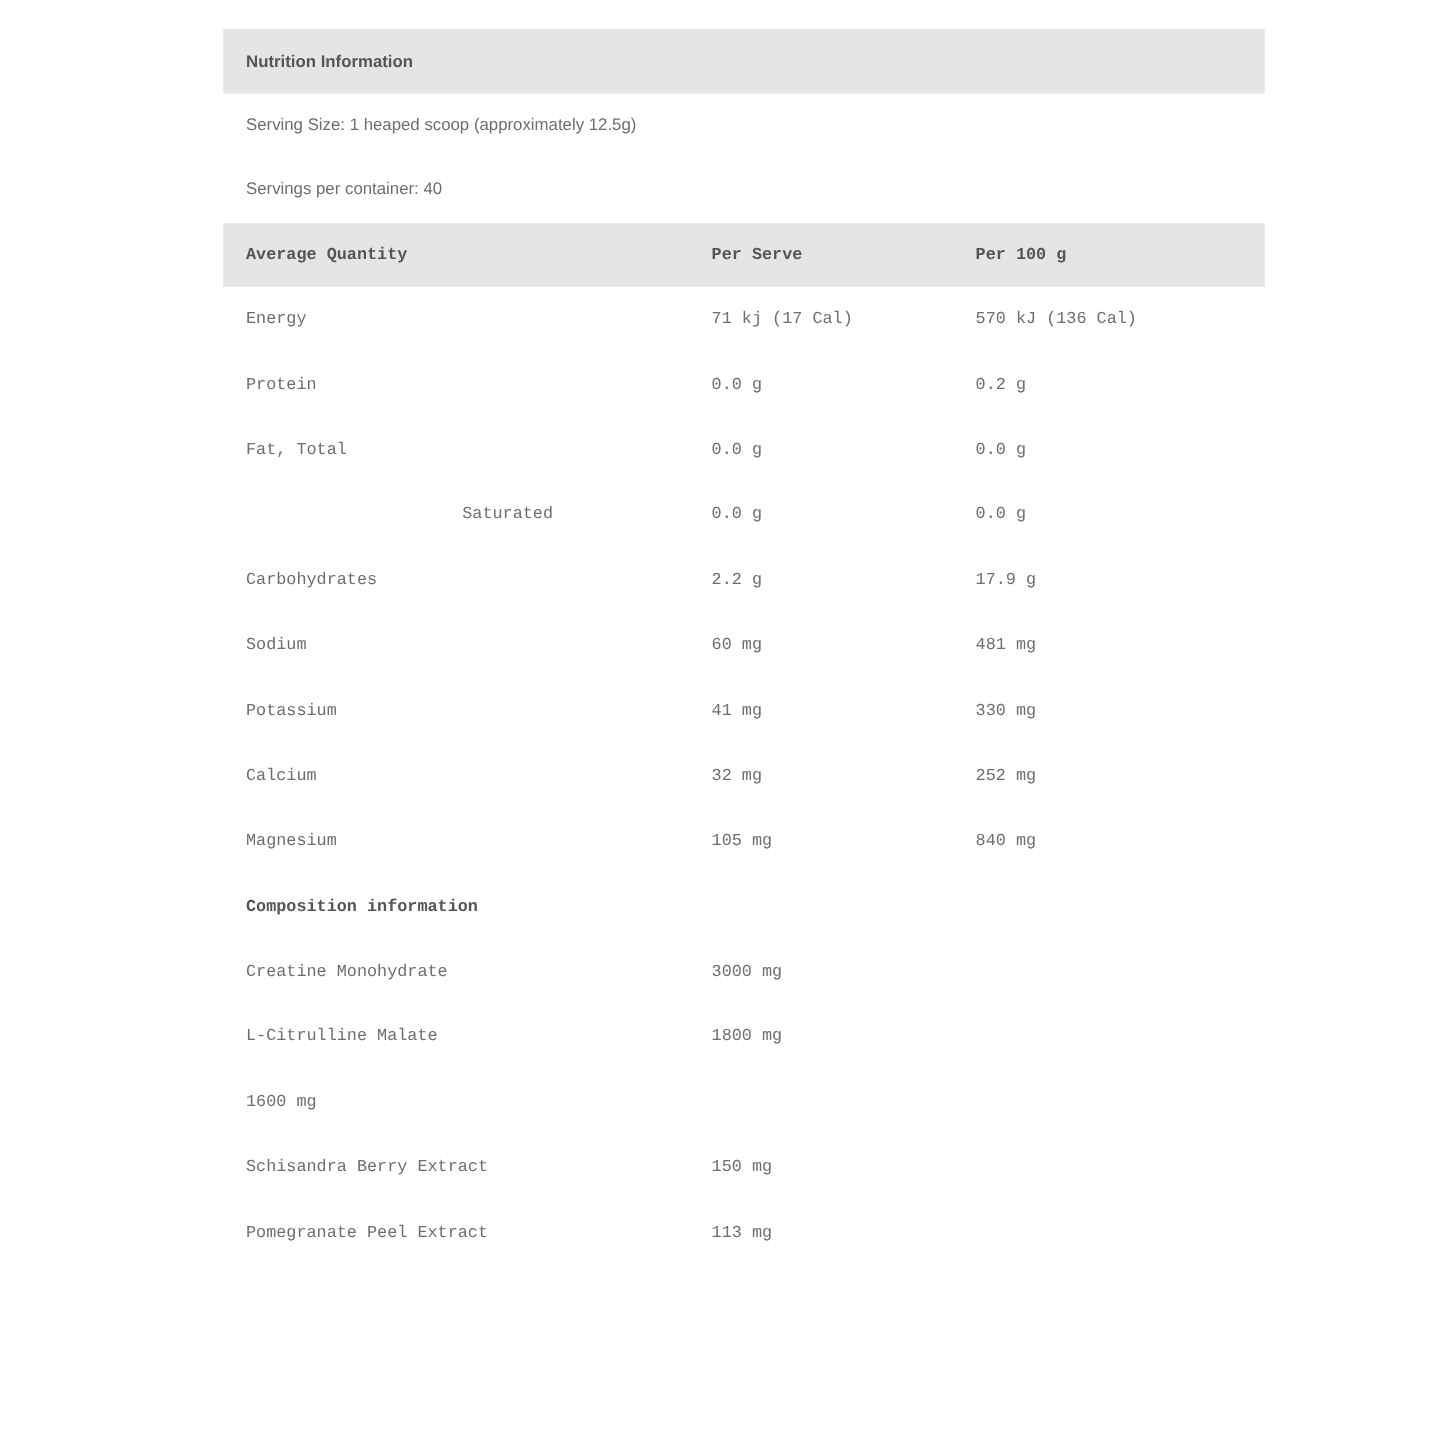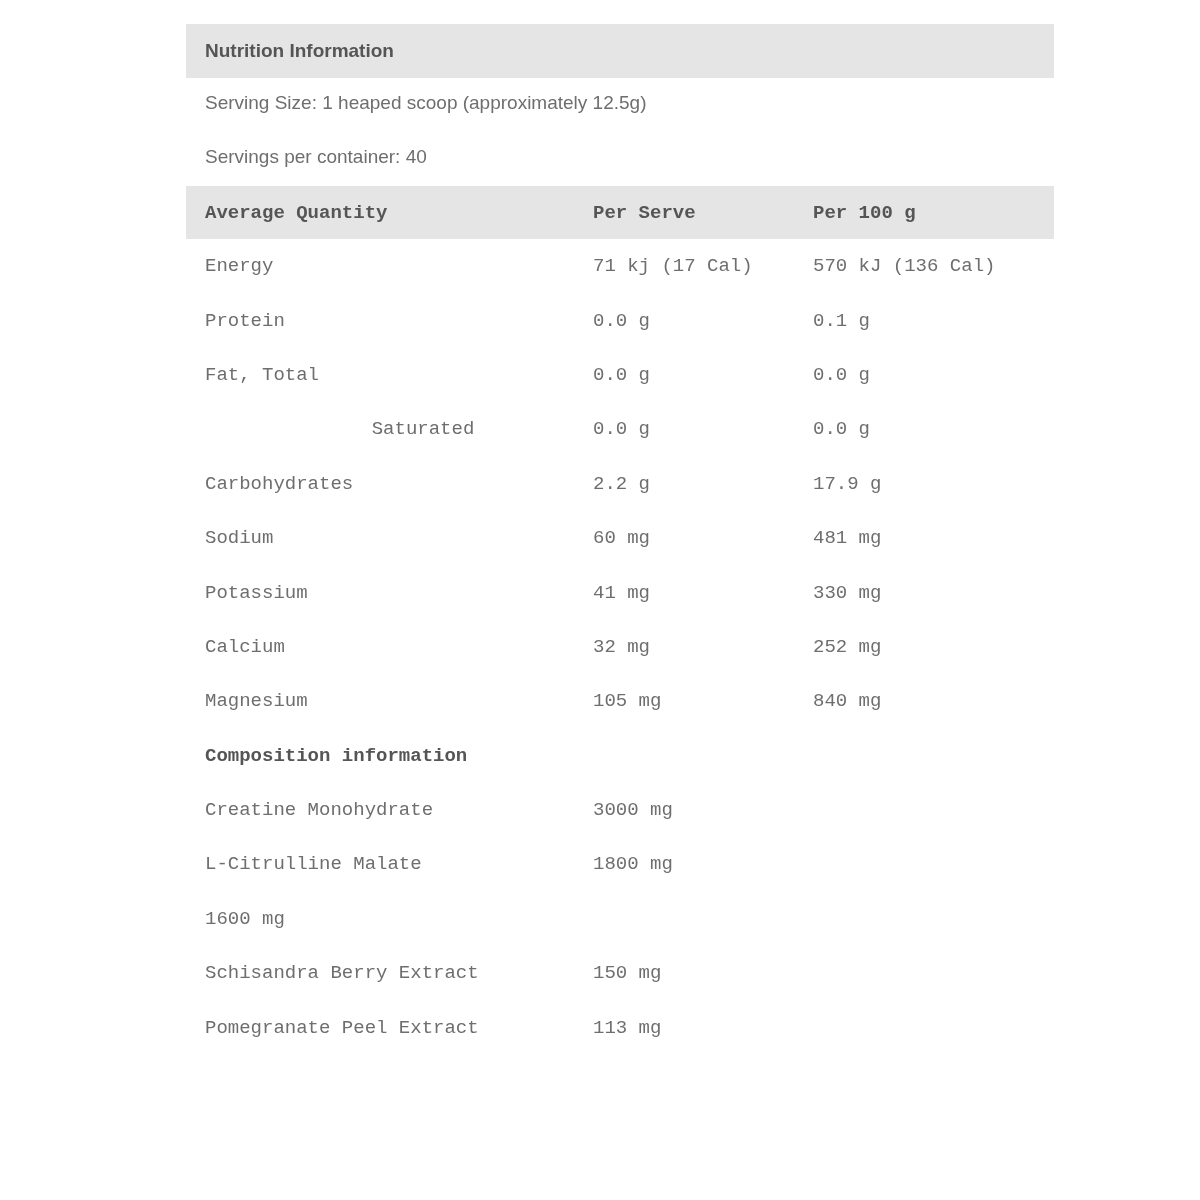--- a/index.html
+++ b/index.html
@@ -13,21 +13,21 @@
     width: 1200px;
     height: 1200px;
     position: relative;
   }
   .panel {
     position: absolute;
     left: 186px;
     top: 24px;
     width: 868px;
     color: var(--text-color, #6e6e6e);
-    font-size: 19px;
+    font-size: 14px;
   }
   .title-bar {
     background: var(--bar-bg, #e5e5e5);
     height: 54px;
     display: flex;
     align-items: center;
     padding-left: 19px;
     font-weight: 700;
     color: var(--heading-color, #555555);
   }
@@ -81,21 +81,21 @@
     </div>
     <div id="tbody">
         <div class="row">
           <div class="cell">Energy</div>
           <div class="cell">71 kj (17 Cal)</div>
           <div class="cell">570 kJ (136 Cal)</div>
         </div>
         <div class="row">
           <div class="cell">Protein</div>
           <div class="cell">0.0 g</div>
-          <div class="cell">0.1 g</div>
+          <div class="cell">0.2 g</div>
         </div>
         <div class="row">
           <div class="cell">Fat, Total</div>
           <div class="cell">0.0 g</div>
           <div class="cell">0.0 g</div>
         </div>
         <div class="row">
           <div class="cell indent">Saturated</div>
           <div class="cell">0.0 g</div>
           <div class="cell">0.0 g</div>

